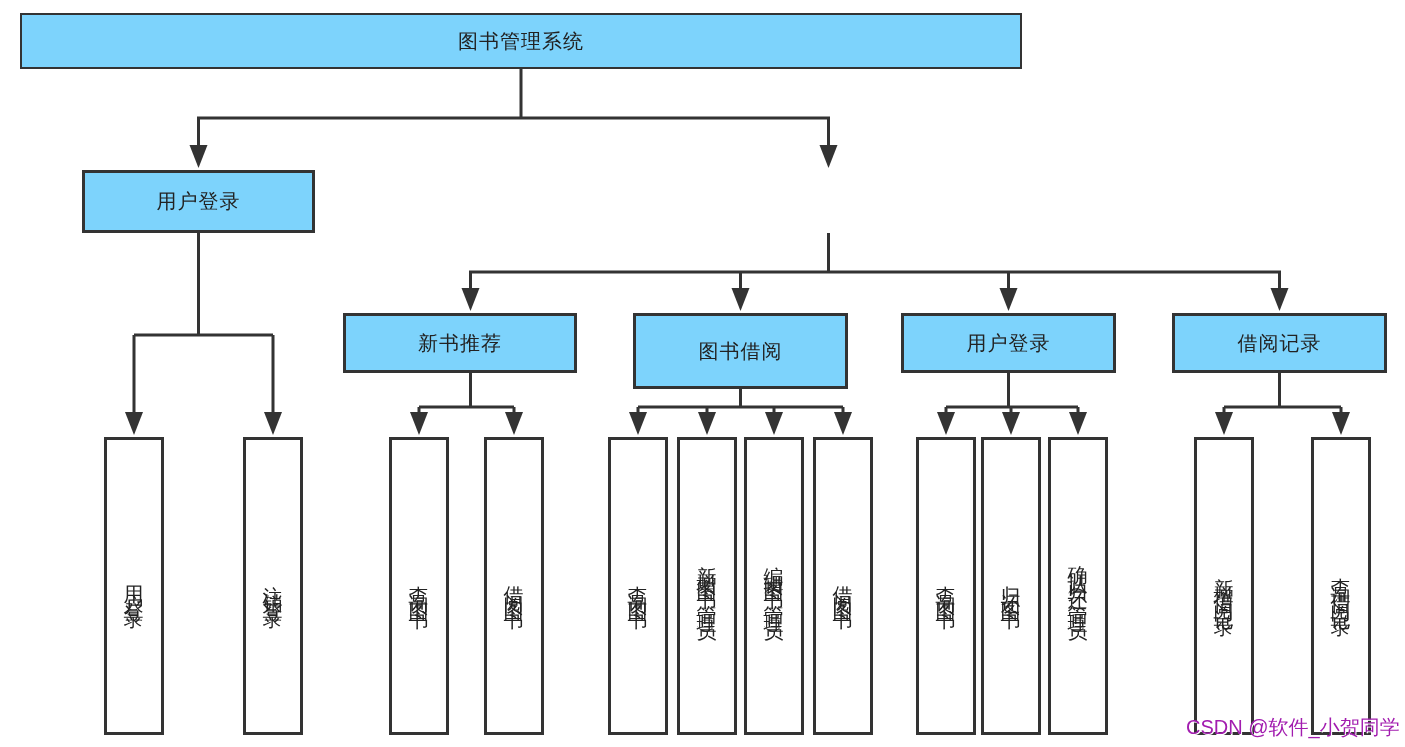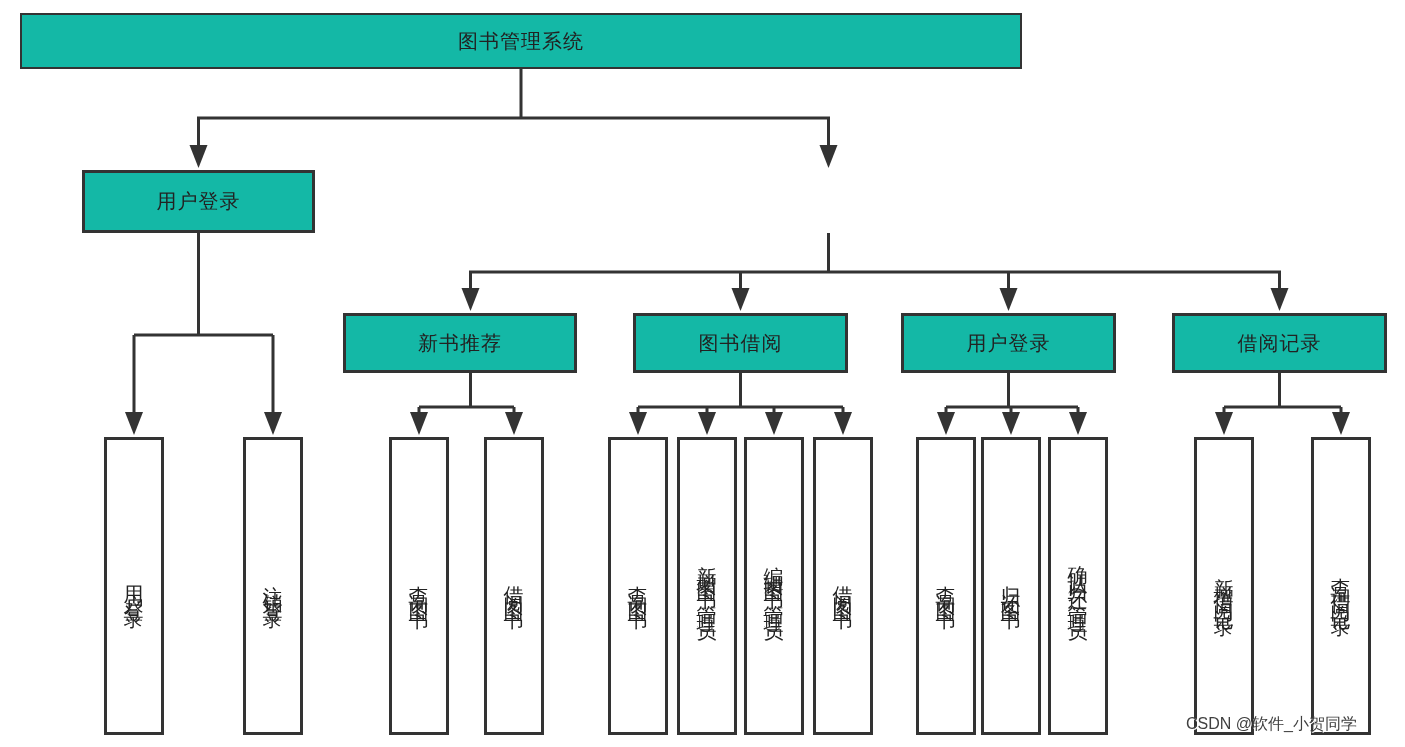--- a/index.html
+++ b/index.html
@@ -7,21 +7,21 @@
     position:relative;
     width:1405px; height:747px;
     background:#ffffff;
     font-family:"Liberation Sans", sans-serif;
     overflow:hidden;
   }
   #connectors { position:absolute; left:0; top:0; width:1405px; height:747px; }
   .node {
     position:absolute;
     box-sizing:border-box;
-    background:#14b8a6;
+    background:#7dd3fc;
     border:3px solid #333333;
     display:flex; align-items:center; justify-content:center;
     color:#222222;
     font-size:20px;
     letter-spacing:1px;
     z-index:2;
   }
   .node.root { border-width:2.5px; }
   .leaf {
     position:absolute;
@@ -35,22 +35,22 @@
     writing-mode:vertical-rl;
     text-orientation:mixed;
     color:#222222;
     font-size:20px;
     letter-spacing:8px;
     line-height:1;
   }
   .watermark {
     position:absolute;
     left:1186px; top:714px;
-    font-size:16px;
-    color:#404040;
+    font-size:20px;
+    color:#a21caf;
     white-space:nowrap;
     z-index:3;
     text-shadow:1px 1px 0 #ffffff;
   }
 </style>
 </head>
 <body>
 
 <div id="canvas">
 
@@ -102,21 +102,21 @@
     <span>图书管理系统</span>
   </div>
 
   <div class="node" style="left:82px; top:170px; width:233px; height:63px;">
     <span>用户登录</span>
   </div>
 
   <div class="node" style="left:343px; top:313px; width:234px; height:60px;">
     <span>新书推荐</span>
   </div>
-  <div class="node" style="left:633px; top:313px; width:215px; height:60px;text-align:right;">
+  <div class="node" style="left:633px; top:313px; width:215px; height:76px;text-align:right;">
     <span>图书借阅</span>
   </div>
   <div class="node" style="left:901px; top:313px; width:215px; height:60px;">
     <span>用户登录</span>
   </div>
   <div class="node" style="left:1172px; top:313px; width:215px; height:60px;">
     <span>借阅记录</span>
   </div>
 
   <div class="leaf" style="left:104px; top:437px; width:60px; height:298px;">

